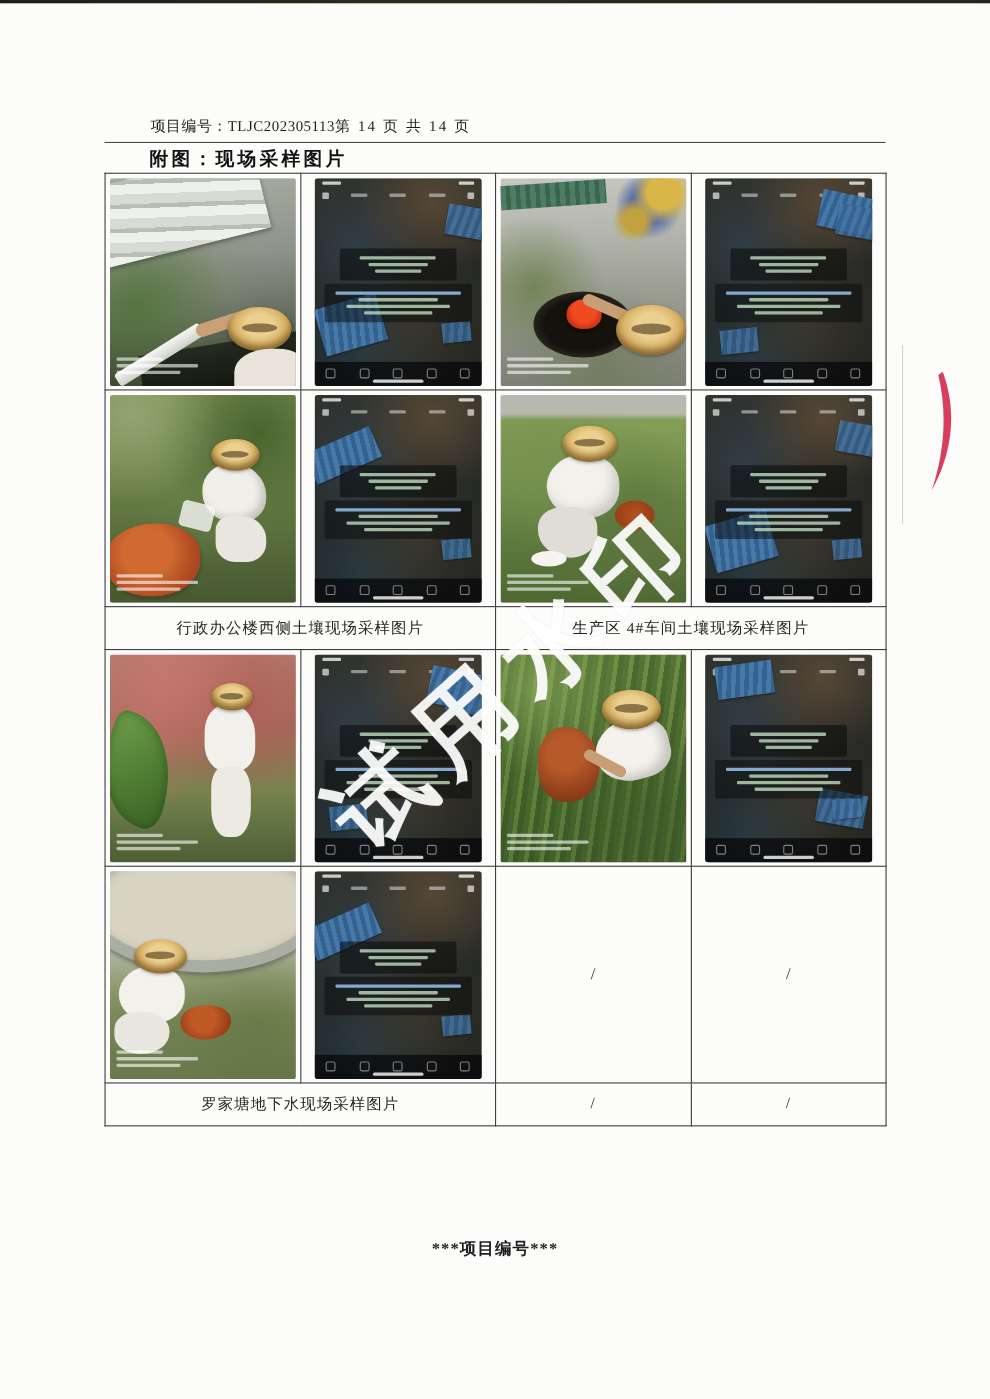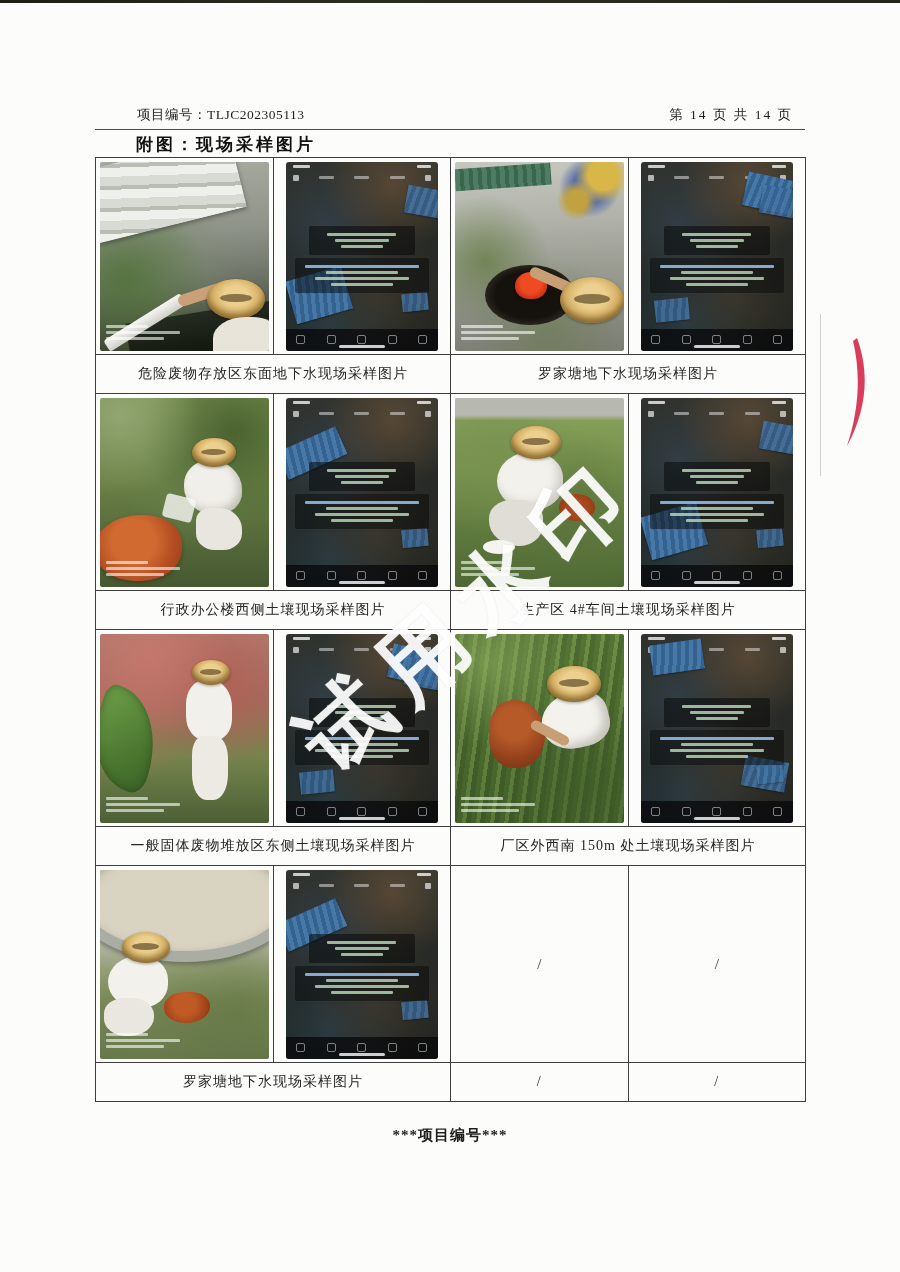--- a/index.html
+++ b/index.html
@@ -1,21 +1,21 @@
 <!DOCTYPE html>
 <html><head>
 <meta charset="utf-8">
 <style>
   html,body{margin:0;padding:0;}
   body{width:900px;height:1272px;background:#ffffff;font-family:"Liberation Serif","DejaVu Serif",serif;}
   .page{position:relative;width:900px;height:1272px;background:#fcfcfa;overflow:hidden;}
   .scan-edge{position:absolute;top:0;left:0;right:0;height:3px;background:linear-gradient(90deg,#1c1f16,#2a2d22 40%,#23261c);}
 
   
-  .header{position:absolute;top:106px;left:95px;width:710px;display:flex;justify-content:space-between;font-size:13.5px;color:#1f1f1f;}
+  .header{position:absolute;top:106px;left:95px;width:710px;display:flex;font-size:13.5px;color:#1f1f1f;}
   .header-left{padding-left:42px;letter-spacing:.5px;}
   .header-right{padding-right:12px;letter-spacing:2px;}
   .header-rule{position:absolute;top:129px;left:95px;width:710px;height:1px;background:#4a4a4a;}
   .doc-title{position:absolute;top:133px;left:136px;font-size:17px;font-weight:bold;letter-spacing:3px;color:#111;}
 
   
   table.photo-table{position:absolute;top:157px;left:95px;width:711px;border-collapse:collapse;table-layout:fixed;z-index:1;}
   table.photo-table td{border:1.4px solid #3d3d3d;padding:0;vertical-align:middle;}
   tr.photo-row td{height:196px;}
   tr.caption-row td{height:38px;text-align:center;font-size:14px;color:#262626;letter-spacing:1px;}
@@ -265,24 +265,20 @@
                 <i></i>
                 <i></i>
                 <i></i>
                 <i></i>
                 <i></i>
               </div>
   <div class="ph-homebar"></div>
 </div>
           </td>
     </tr>
-    <tr class="caption-row">
-      <td colspan="2">危险废物存放区东面地下水现场采样图片</td>
-      <td colspan="2">罗家塘地下水现场采样图片</td>
-    </tr>
 
     <tr class="photo-row">
       <td>
             <div class="photo scene3">
         <div class="el soil"></div>
               <div class="el shirt"></div>
               <div class="el pants"></div>
               <div class="el hat"></div>
               <div class="el bag"></div>
               <div class="stamp">
@@ -480,24 +476,20 @@
   <div class="ph-tools">
                 <i></i>
                 <i></i>
                 <i></i>
                 <i></i>
                 <i></i>
               </div>
   <div class="ph-homebar"></div>
 </div>
           </td>
-    </tr>
-    <tr class="caption-row">
-      <td colspan="2">一般固体废物堆放区东侧土壤现场采样图片</td>
-      <td colspan="2">厂区外西南 150m 处土壤现场采样图片</td>
     </tr>
 
     <tr class="photo-row">
       <td>
             <div class="photo scene7">
         <div class="el tank"></div>
               <div class="el shirt"></div>
               <div class="el pants"></div>
               <div class="el hat"></div>
               <div class="el soil"></div>

